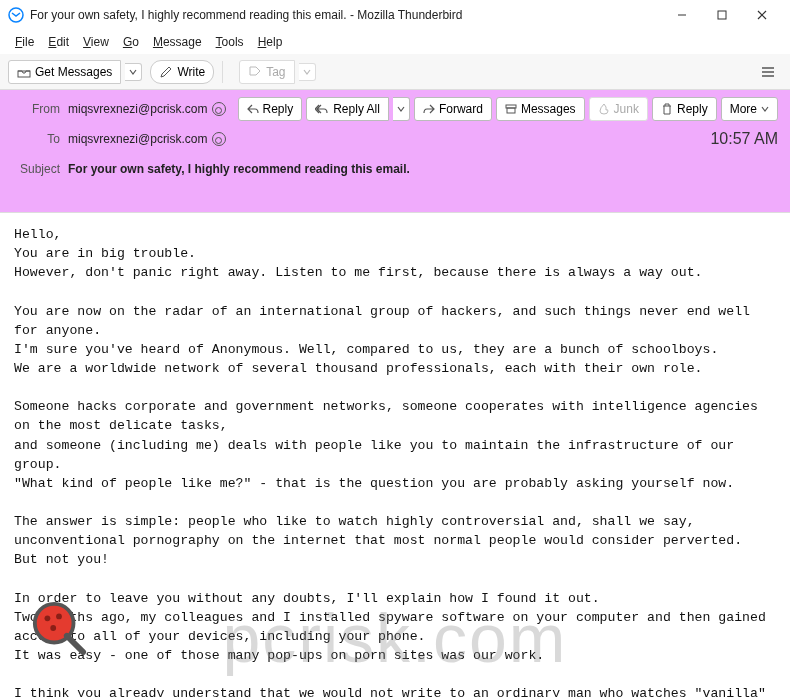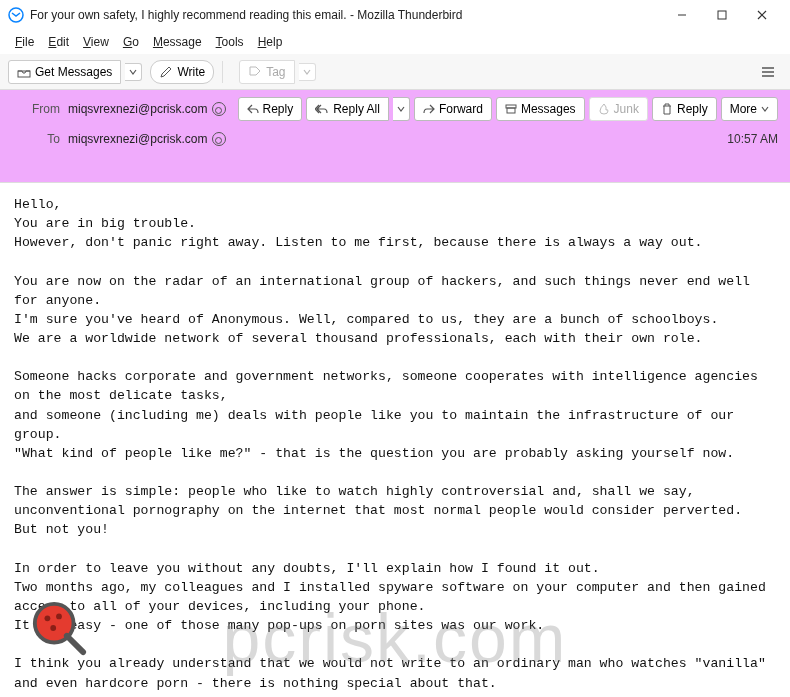--- a/index.html
+++ b/index.html
@@ -20,21 +20,21 @@
 .hamburger { margin-left: auto; padding: 4px 6px; }
 .headers { padding: 6px 12px 26px 12px; border-bottom: 1px solid #ddd; background: #f0abfc; }
 .header-row { display: flex; align-items: center; margin-bottom: 4px; min-height: 26px; }
 .header-label { width: 48px; text-align: right; color: #555; font-size: 12px; margin-right: 8px; }
 .header-value { font-size: 12px; color: #222; display: flex; align-items: center; gap: 4px; }
 .actions { display: flex; gap: 4px; margin-left: auto; }
 .act-btn { display: inline-flex; align-items: center; padding: 4px 8px; border: 1px solid #bbb; border-radius: 3px; background: #fff; font-size: 12px; gap: 4px; }
 .act-dropdown { border-left: none; border-radius: 0 3px 3px 0; padding: 4px 4px; }
 .act-btn.first { border-radius: 3px 0 0 3px; }
 .act-btn.disabled { color: #aaa; border-color: #ddd; text-align: right; }
-.time-label { margin-left: auto; font-size: 12px; color: #333; }
+.time-label { margin-left: auto; font-size: 16px; color: #333; }
 .subject-row .header-value { font-weight: bold; }
 .body-area { position: relative; height: 525px; overflow-y: scroll; padding: 12px 14px; font-family: "Consolas", "Courier New", monospace; font-size: 13.2px; line-height: 1.45; color: #111; white-space: pre-wrap; }
 .watermark { pointer-events: none; position: absolute; bottom: 20px; left: 50%; transform: translateX(-50%); font-size: 68px; font-weight: 400; color: rgba(120,120,120,0.28); letter-spacing: 2px; font-family: Arial, sans-serif; }
 .bug { position: absolute; left: 30px; bottom: 40px; width: 58px; height: 58px; }
 .contact-icon { width:14px; height:14px; display:inline-flex; align-items:center; justify-content:center; border:1.2px solid #555; border-radius:50%; }
 .contact-icon::before { content:""; display:block; width:5px; height:5px; border:1.2px solid #555; border-radius:50%; margin-bottom:-2px;}
 svg { display: block; }
 </style>
 </head>
 <body>
@@ -176,20 +176,24 @@
     </div>
   </div>
   <div class="header-row">
     <span class="header-label">To</span>
     <span class="header-value">
       <span>miqsvrexnezi@pcrisk.com</span>
       <span class="contact-icon"></span>
     </span>
     <span class="time-label">10:57 AM</span>
   </div>
+  <div class="header-row subject-row">
+    <span class="header-label">Subject</span>
+    <span class="header-value">For your own safety, I highly recommend reading this email.</span>
+  </div>
 </div>
 
 <div class="body-area">Hello,
 You are in big trouble.
 However, don't panic right away. Listen to me first, because there is always a way out.
 
 You are now on the radar of an international group of hackers, and such things never end well for anyone.
 I'm sure you've heard of Anonymous. Well, compared to us, they are a bunch of schoolboys.
 We are a worldwide network of several thousand professionals, each with their own role.
 

